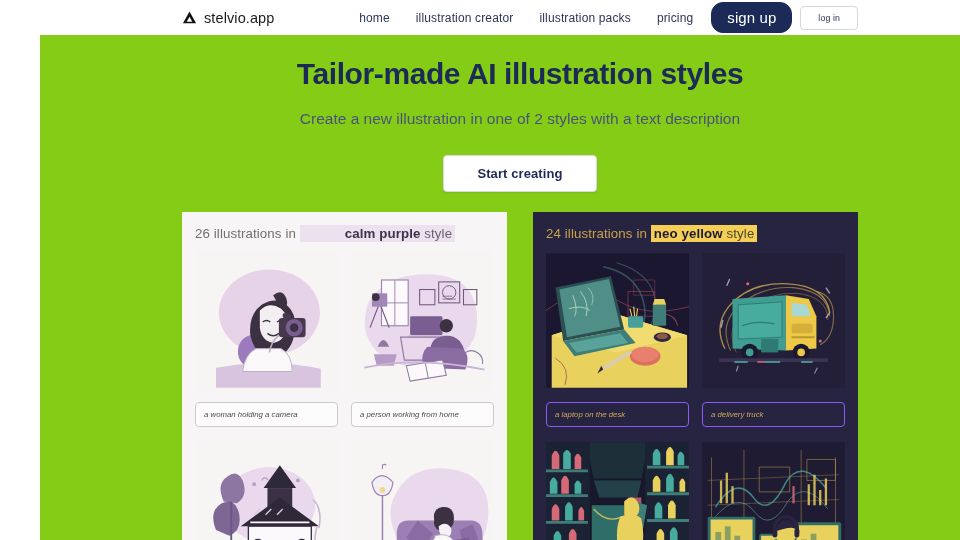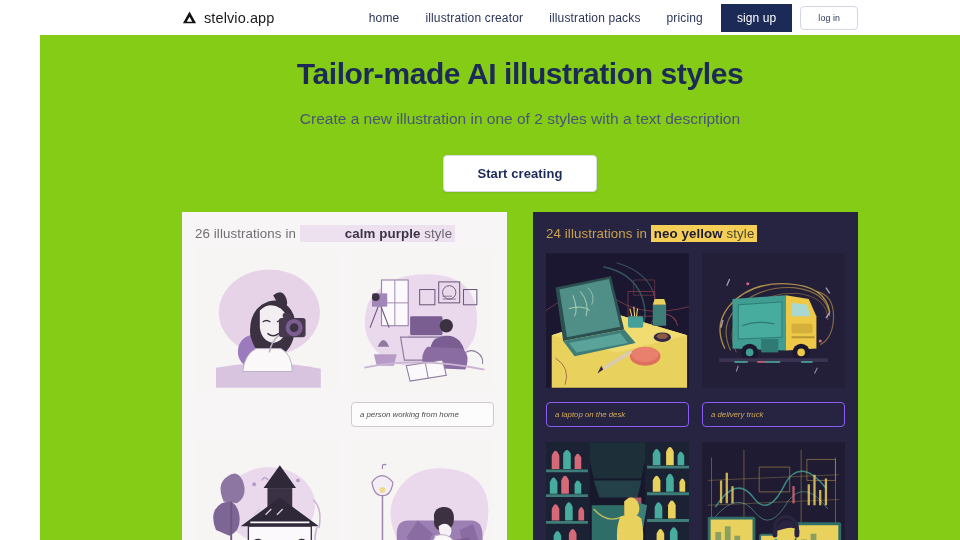--- a/index.html
+++ b/index.html
@@ -23,22 +23,22 @@
   .brand { display: flex; align-items: center; gap: 7px; }
   .brand-mark { width: 15px; height: 15px; display: block; }
   .brand-name { font-size: 14.5px; color: #1b1b1b; letter-spacing: .1px; }
 
   .nav { margin-left: auto; display: flex; align-items: center; gap: 0; }
   .nav-link {
     font-size: 12px; color: #2b3558; text-decoration: none;
     padding: 6px 13px; white-space: nowrap; letter-spacing: .15px;
   }
   .btn-signup {
-    font-size: 12px; color: #ffffff; background: #1b2a57;
-    border: 1px solid #1b2a57; border-radius: 0;
+    font-size: 15px; color: #ffffff; background: #1b2a57;
+    border: 1px solid #1b2a57; border-radius: 12px;
     padding: 6px 15px; margin-left: 5px; white-space: nowrap;
     letter-spacing: .1px; cursor: pointer; font-family: inherit;
   }
   .btn-login {
     font-size: 8.8px; color: #2b3558; background: #ffffff;
     border: 1px solid #d3d7e4; border-radius: 4px;
     padding: 6px 17px; margin-left: 8px; white-space: nowrap;
     letter-spacing: .1px; cursor: pointer; font-family: inherit;
   }
 
@@ -165,20 +165,21 @@
             <path d="M71 72 q4 -3 8 0 M86 72 q4 -3 8 0" stroke="#3b3140" stroke-width="1.4" fill="none"></path>
             <path d="M76 84 q6 5 12 0" stroke="#3b3140" stroke-width="1.4" fill="none"></path>
             <path d="M82 44 q10 -8 14 4 q3 10 -7 9" fill="#3b3140"></path>
             <path d="M64 100 q-12 6 -14 24 L102 124 q0 -18 -12 -24 z" fill="#fbf8fa" stroke="#b9aec2" stroke-width="1"></path>
             <rect x="88" y="68" width="28" height="20" rx="3" fill="#46384d"></rect>
             <circle cx="104" cy="78" r="9" fill="#7a5e92"></circle>
             <circle cx="104" cy="78" r="4.5" fill="#3b3140"></circle>
             <rect x="92" y="63" width="9" height="5" rx="1.5" fill="#46384d"></rect>
             <path d="M88 86 q-8 6 -10 18" stroke="#b9aec2" stroke-width="1.6" fill="none"></path>
           </svg>
+          <div class="caption">a woman holding a camera</div>
         </div>
 
         <div class="cell">
           <svg class="art" viewBox="0 0 150 141">
             <rect width="150" height="141" fill="#f7f5f4"></rect>
             <path d="M18 52 Q36 20 84 22 Q128 24 132 62 Q136 104 96 116 Q50 126 26 102 Q8 82 18 52 Z" fill="#ead9ec"></path>
             <rect x="32" y="28" width="28" height="48" fill="#fbf9fb" stroke="#9d85ad" stroke-width="1.2"></rect>
             <path d="M46 28 L46 76 M32 52 L60 52" stroke="#9d85ad" stroke-width="1"></path>
             <rect x="72" y="38" width="16" height="16" fill="none" stroke="#6c5a7c" stroke-width="1.1"></rect>
             <rect x="92" y="30" width="22" height="22" fill="none" stroke="#6c5a7c" stroke-width="1.1"></rect>

